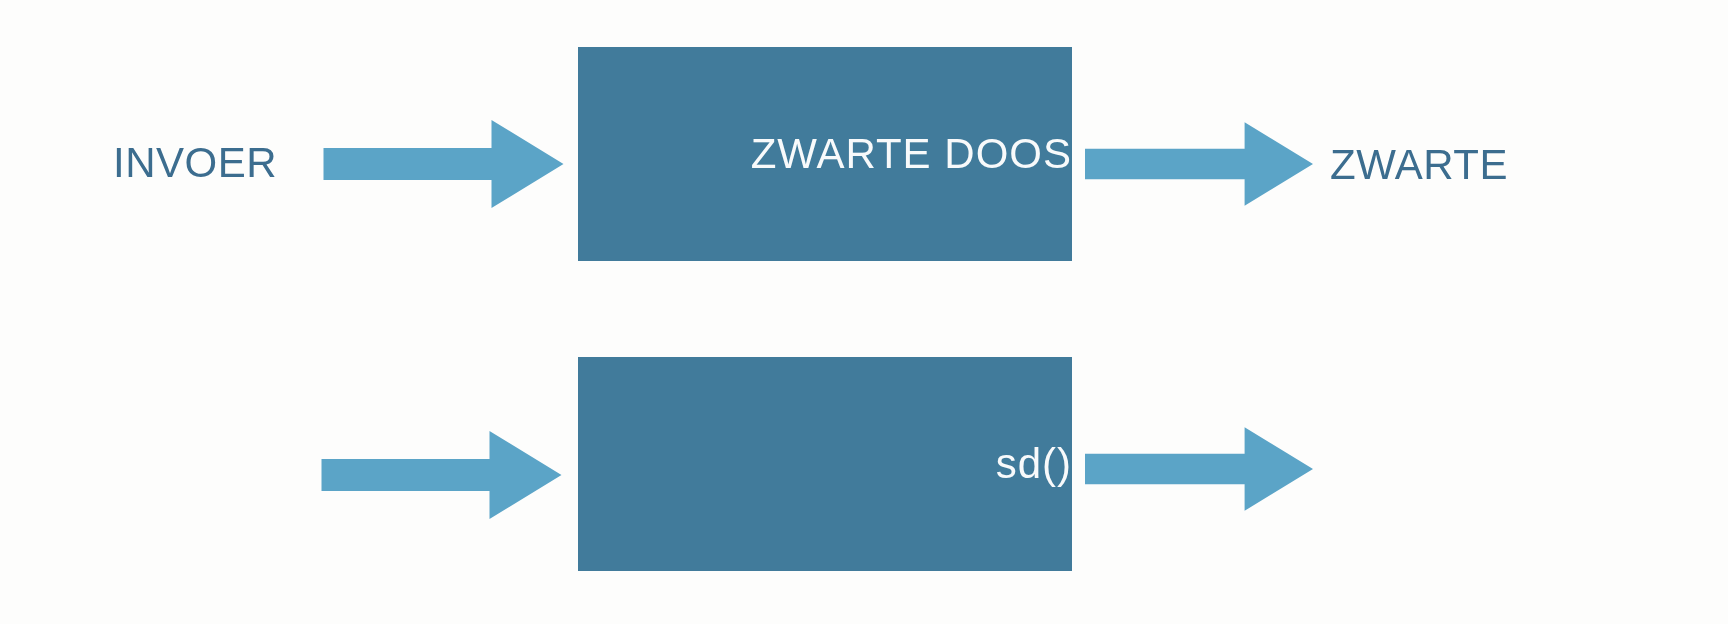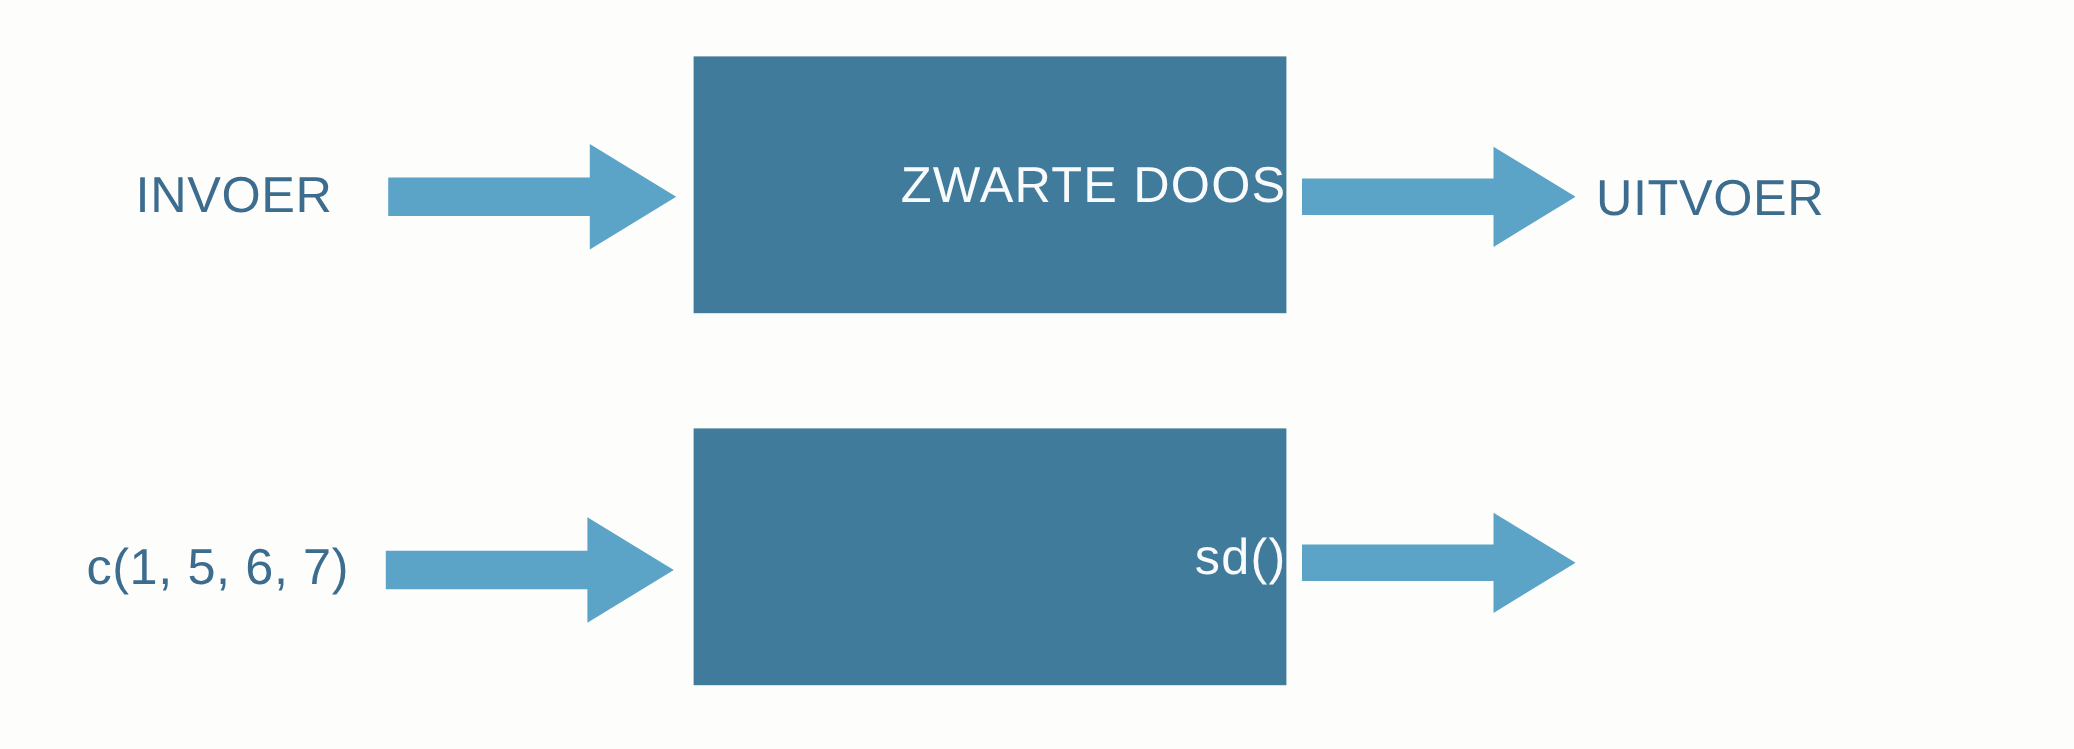--- a/index.html
+++ b/index.html
@@ -78,23 +78,22 @@
   </svg>
 
   <div class="box box-1">
     <span class="box-label">ZWARTE DOOS</span>
   </div>
 
   <svg class="arrow arrow-2" width="228" height="88" viewBox="0 0 240 90" aria-hidden="true">
     <polygon points="0,29 168,29 168,1 240,45 168,89 168,61 0,61" fill="#5BA4C7"></polygon>
   </svg>
 
-  <span class="io-label lbl-uitvoer">UITVOER</span>
+  <span class="io-label lbl-uitvoer">ZWARTE</span>
 
-  <span class="io-label lbl-vector">c(1, 5, 6, 7)</span>
 
   <svg class="arrow arrow-3" width="247" height="90" viewBox="0 0 240 90" aria-hidden="true">
     <polygon points="0,29 168,29 168,1 240,45 168,89 168,61 0,61" fill="#5BA4C7"></polygon>
   </svg>
 
   <div class="box box-2">
     <span class="box-label">sd()</span>
   </div>
 
   <svg class="arrow arrow-4" width="228" height="88" viewBox="0 0 240 90" aria-hidden="true">

